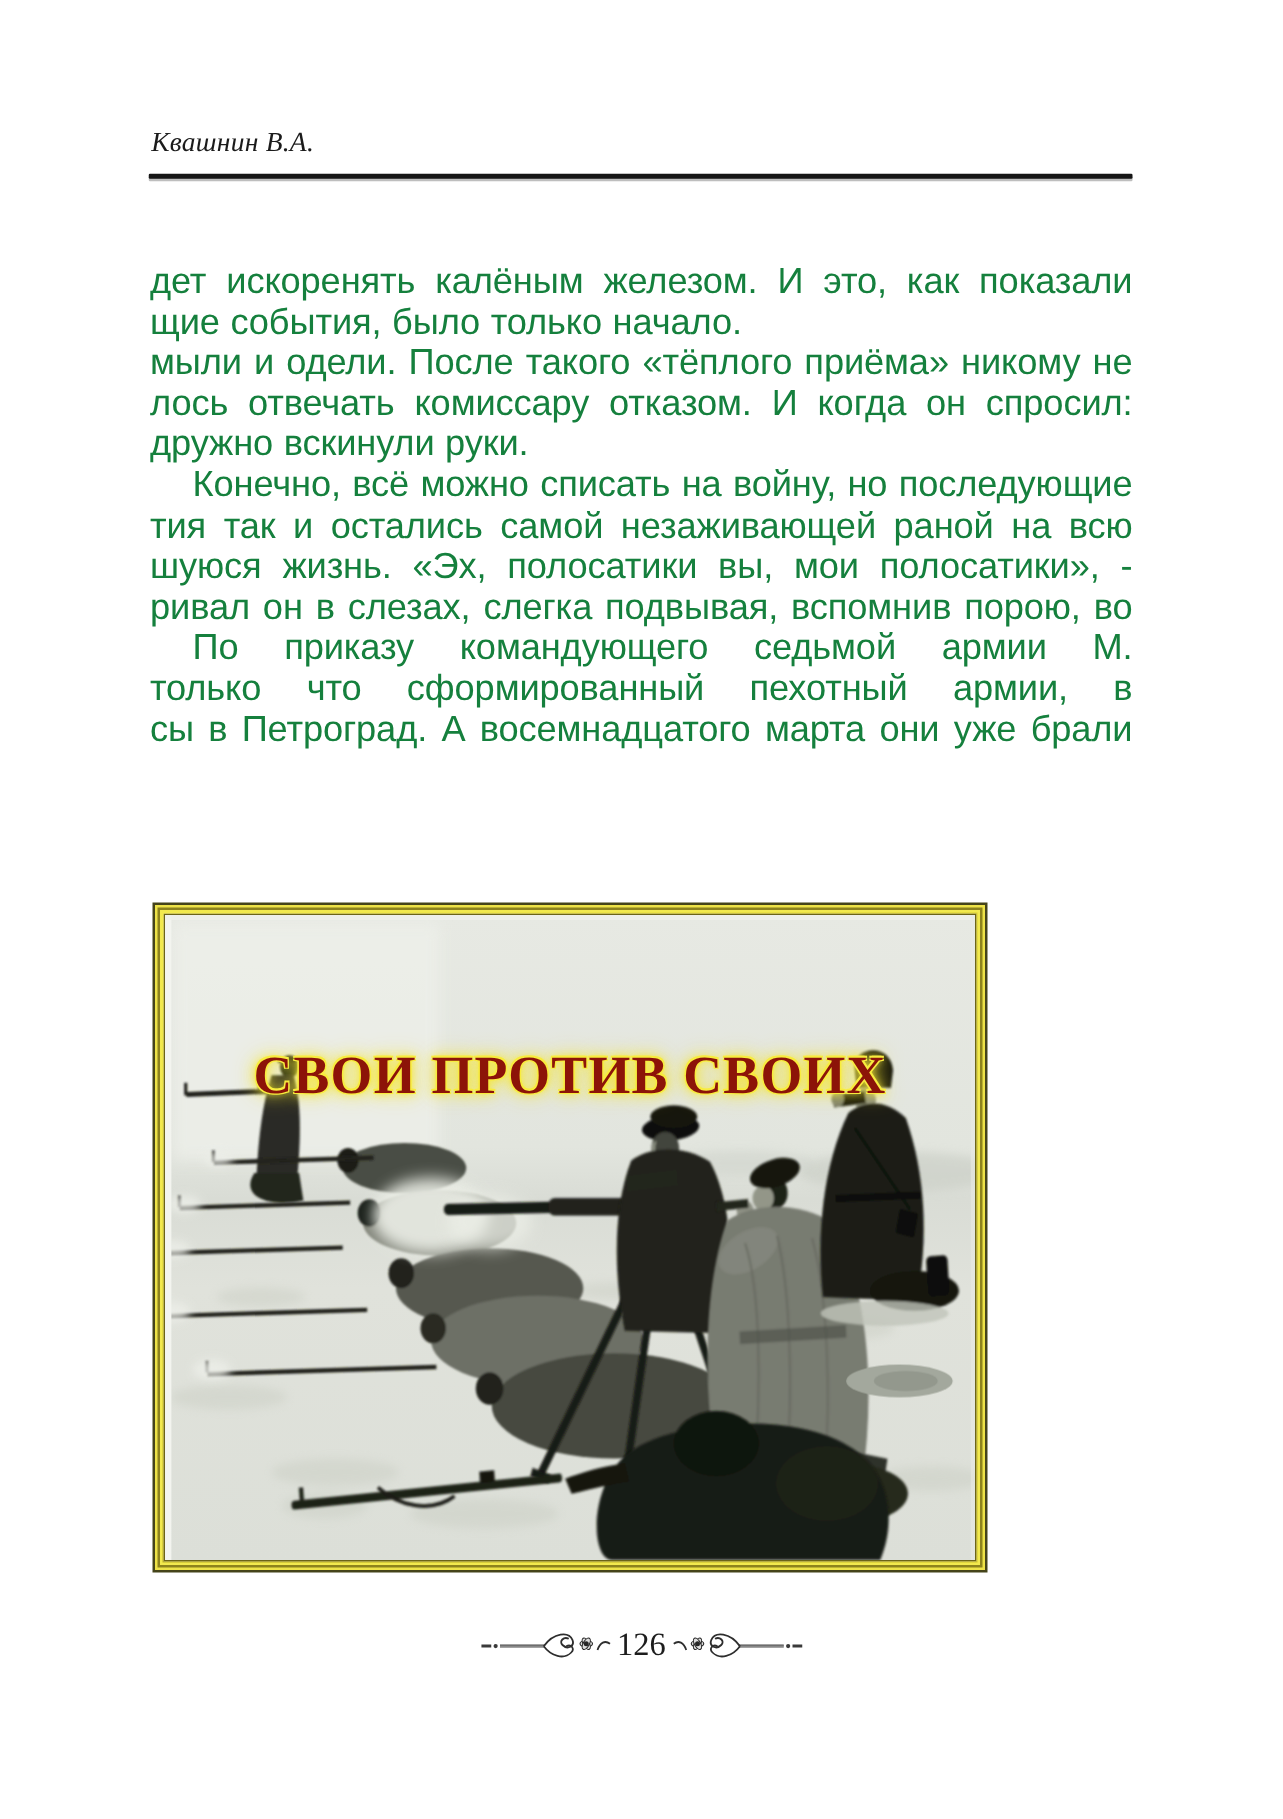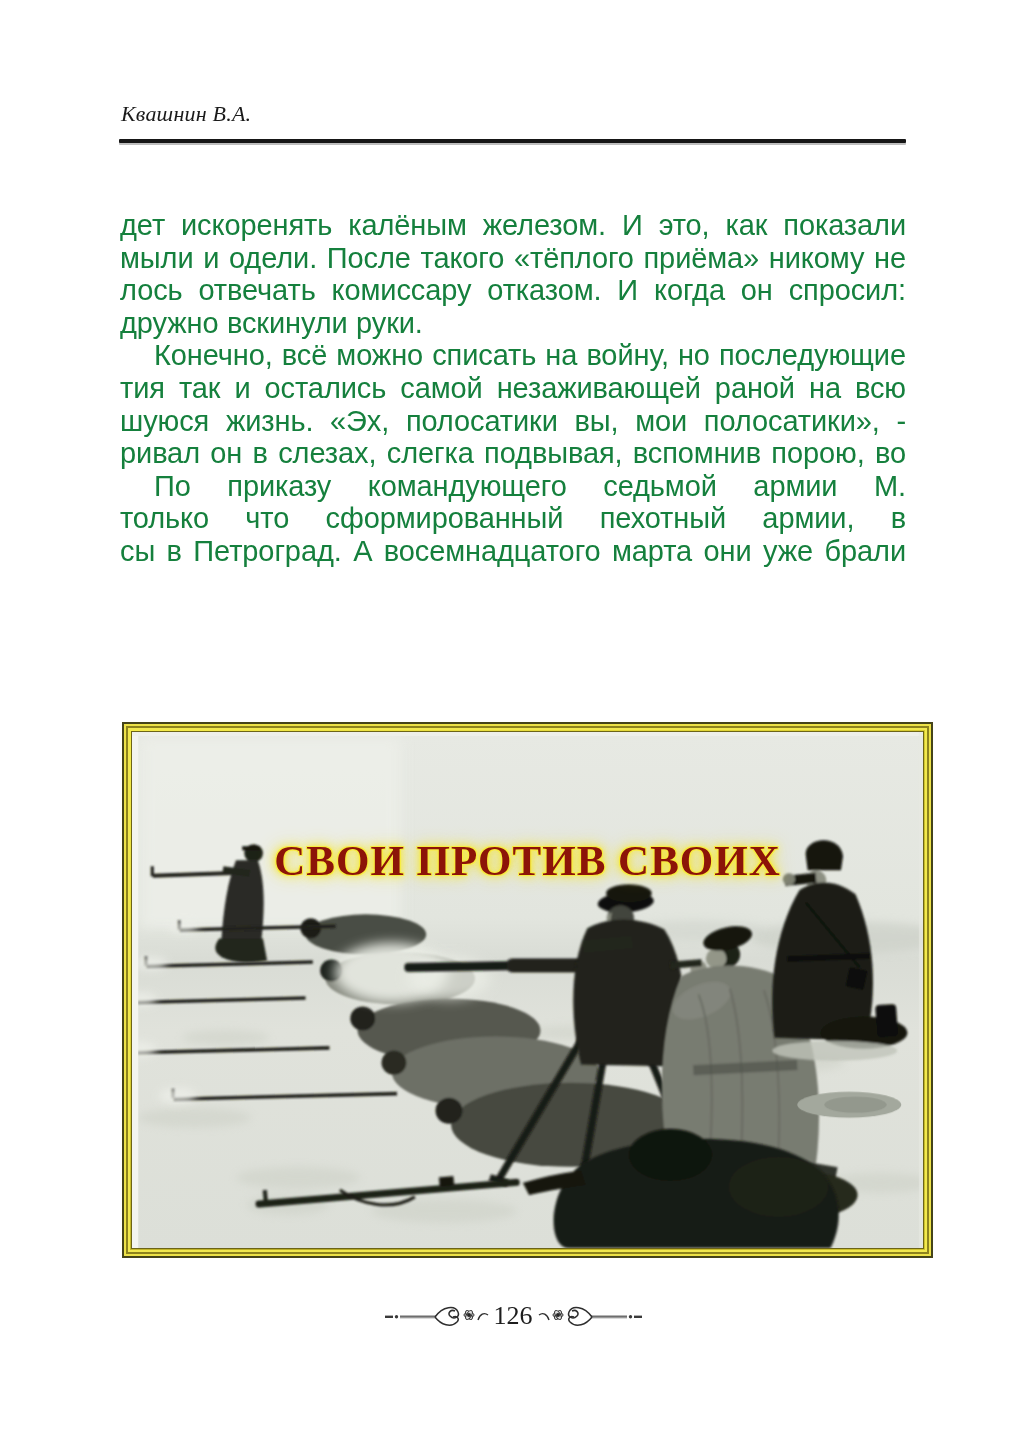--- a/index.html
+++ b/index.html
@@ -32,21 +32,21 @@
   .para{margin:0;padding:0;}
   .line{
     line-height:32.6px;height:32.6px;overflow:hidden;
     text-align:justify;text-align-last:justify;
     word-spacing:0.5px;
   }
   .line.last{text-align-last:left;}
   .line.indent{text-indent:34px;}
   
   .photo-frame{
-    position:absolute;left:122px;top:722px;width:811px;height:536px;
+    position:absolute;left:122px;top:722px;width:668px;height:536px;
     box-sizing:border-box;
     background:linear-gradient(155deg,#f5ec4b 0%,#ddd132 35%,#b4a823 70%,#cfc32d 100%);
     border:2px solid #45441a;
     padding:7px;
     box-shadow:
       inset 0 0 0 2px #eee348,
       inset 0 0 0 4px #8d831d,
       inset 0 0 0 6px #f2e94e;
   }
   .photo{
@@ -85,20 +85,21 @@
 <body>
 
 <div class="page">
 
   <div class="running-author">Квашнин В.А.</div>
   <div class="header-rule"></div>
 
   <div class="body-text">
       <div class="para">
         <div class="line">дет искоренять калёным железом. И это, как показали последую-</div>
+        <div class="line last">щие события, было только начало.</div>
       </div>
       <div class="para">
         <div class="line">мыли и одели. После такого «тёплого приёма» никому не хоте-</div>
         <div class="line">лось отвечать комиссару отказом. И когда он спросил: «Есть ли</div>
         <div class="line last">дружно вскинули руки.</div>
       </div>
       <div class="para">
         <div class="line indent">Конечно, всё можно списать на войну, но последующие собы-</div>
         <div class="line">тия так и остались самой незаживающей раной на всю его остав-</div>
         <div class="line">шуюся жизнь. «Эх, полосатики вы, мои полосатики», - пригова-</div>

